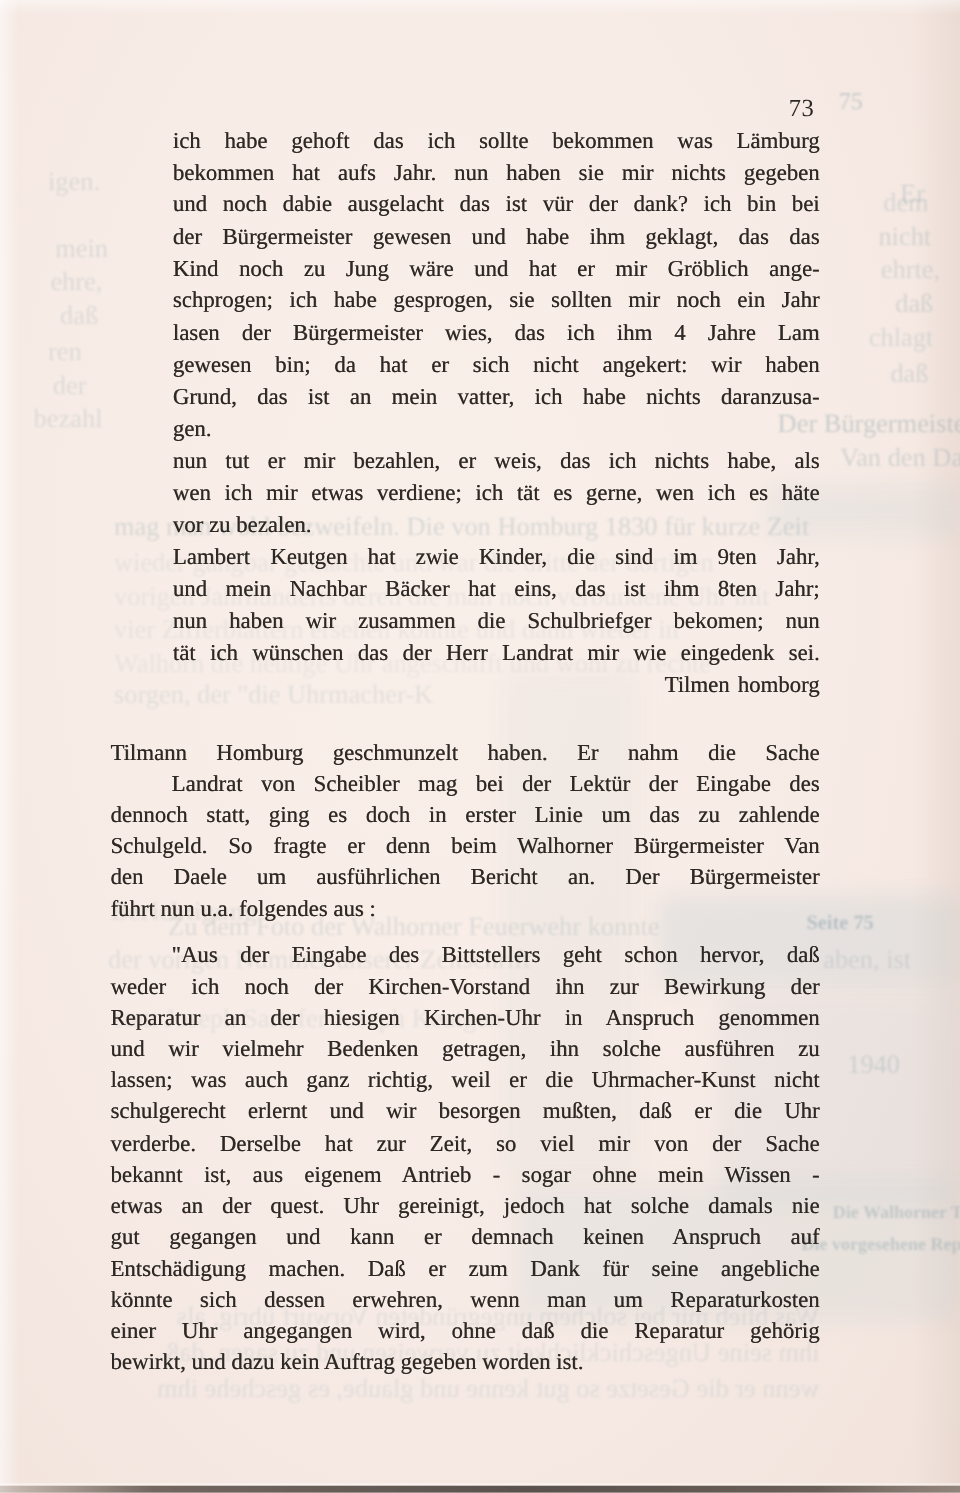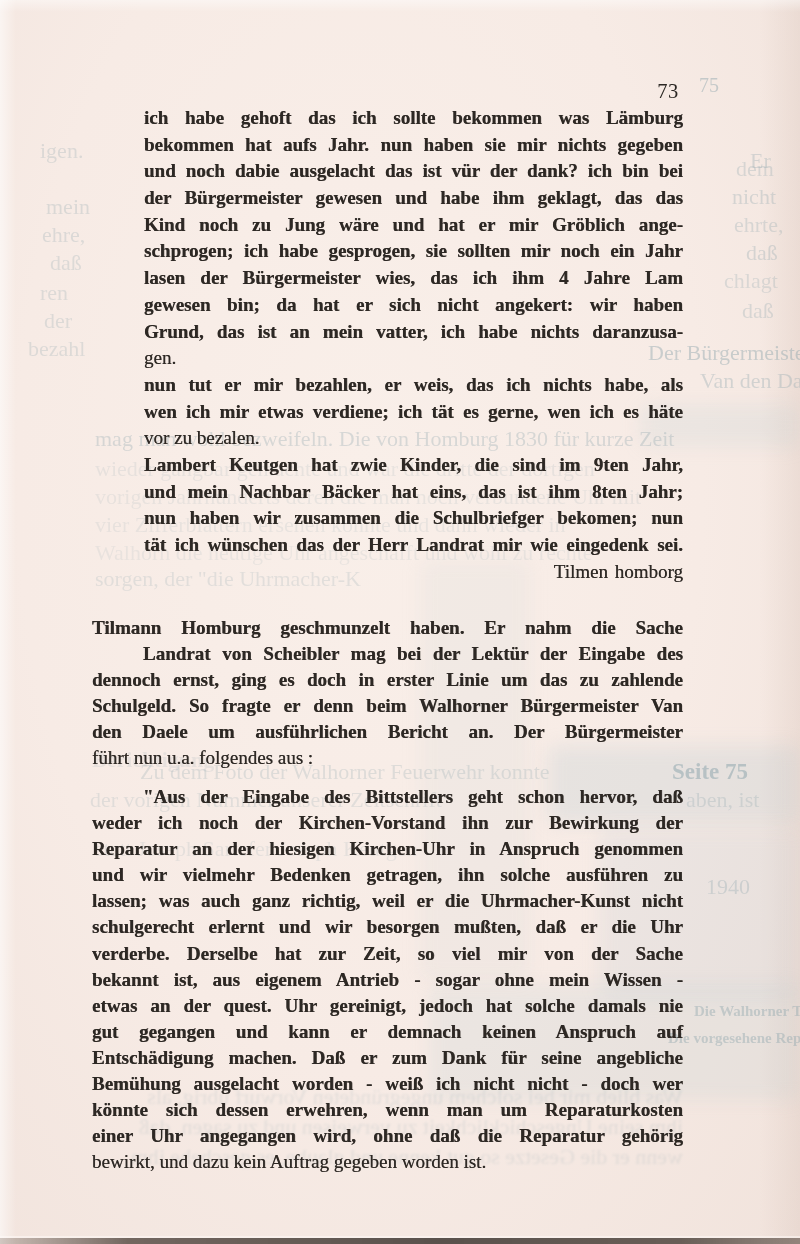--- a/index.html
+++ b/index.html
@@ -20,21 +20,21 @@
       linear-gradient(to bottom, rgba(255,255,255,.45) 0px, rgba(255,255,255,0) 12px),
       linear-gradient(to left, rgba(214,193,183,.30) 0px, rgba(214,193,183,0) 40px);
   }
   .pagenum{
     position:absolute;top:80px;left:648px;width:40px;text-align:center;
     font-size:20.5px;color:#2c2824;letter-spacing:.5px;
   }
   .block{position:absolute;color:#2d2824;font-size:19px;
     text-shadow:.3px 0 0 rgba(45,40,36,.75);}
   .block .ln{white-space:normal;}
-  .ln.j{text-align:justify;text-align-last:justify;font-weight:bold;}
+  .ln.j{text-align:justify;text-align-last:justify;}
   .ln.nj{text-align:left;text-align-last:left;}
   #letter{left:144px;top:105px;width:539px;}
   #letter .ln{height:26.7px;line-height:26.7px;}
   #sig{
     position:absolute;left:144px;top:558px;width:539px;height:27px;line-height:27px;
     text-align:right;color:#2d2824;font-size:19px;
     text-shadow:.3px 0 0 rgba(45,40,36,.75);word-spacing:2px;
   }
   #para1{left:92px;top:615px;width:591px;}
   #para1 .ln{height:26px;line-height:26px;}
@@ -90,21 +90,21 @@
       <div class="ghost" style="left: 648px; top: 342px; opacity: 0.42;">Der Bürgermeister</div>
       <div class="ghost" style="left: 700px; top: 370px; opacity: 0.32;">Van den Daele</div>
       <div class="ghost" style="left: 95px; top: 428px; opacity: 0.3;">mag man wohl bezweifeln. Die von Homburg 1830 für kurze Zeit</div>
       <div class="ghost" style="left: 95px; top: 458px; opacity: 0.15;">wieder gangbar gemachte und war die dritte der dortigen</div>
       <div class="ghost" style="left: 95px; top: 486px; opacity: 0.14;">vorigen Jahrhunderts deren die man noch verbundene Uhr mit</div>
       <div class="ghost" style="left: 95px; top: 514px; opacity: 0.14;">vier Zifferblättern ersehen konnte und dann wieder in</div>
       <div class="ghost" style="left: 95px; top: 542px; opacity: 0.13;">Walhorn die heutige Uhr angeschafft und wohl zu rechte</div>
       <div class="ghost" style="left: 95px; top: 568px; opacity: 0.2;">sorgen, der "die Uhrmacher-K</div>
       <div class="ghost b" style="left: 92px; top: 736px; opacity: 0.15; margin-top: 13px;">Berichtigung</div>
       <div class="ghost" style="left: 140px; top: 761px; opacity: 0.24;">Zu dem Foto der Walhorner Feuerwehr konnte</div>
-      <div class="ghost b" style="left: 672px; top: 760px; opacity: 0.5; font-size: 23px;">Seite 75</div>
+      <div class="ghost b" style="left: 672px; top: 760px; opacity: 0.5; font-size: 17px;">Seite 75</div>
       <div class="ghost" style="left: 90px; top: 789px; opacity: 0.2;">der vorigen Nummer unserer Zeitschrift</div>
       <div class="ghost" style="left: 686px; top: 789px; opacity: 0.26;">aben, ist</div>
       <div class="ghost" style="left: 95px; top: 838px; opacity: 0.16;">statt Joseph Sartefer Joseph Keutgen</div>
       <div class="ghost" style="left: 706px; top: 876px; opacity: 0.3;">1940</div>
       <div class="ghost b" style="left: 694px; top: 1004px; opacity: 0.4; font-size: 15px;">Die Walhorner Turmuhr</div>
       <div class="ghost b" style="left: 668px; top: 1031px; opacity: 0.4; font-size: 15px;">Die vorgesehene Reparatur ist inzwischen ausgeführt.</div>
       <div class="ghost m" style="left: 90px; top: 1086px; opacity: 0.18;">Was blieb mir bei solchem ungegründeten Vorwurf übrig, als</div>
       <div class="ghost m" style="left: 90px; top: 1116px; opacity: 0.18;">ihm seine Ungeschicklichkeit zu verweisen und zu sagen, daß</div>
       <div class="ghost m" style="left: 90px; top: 1146px; opacity: 0.18;">wenn er die Gesetze so gut kenne und glaube, es geschehe ihm</div>
     </div>
@@ -129,38 +129,37 @@
       <div class="ln j">und mein Nachbar Bäcker hat eins, das ist ihm 8ten Jahr;</div>
       <div class="ln j">nun haben wir zusammen die Schulbriefger bekomen; nun</div>
       <div class="ln j">tät ich wünschen das der Herr Landrat mir wie eingedenk sei.</div>
     </div>
 
   <div id="sig">Tilmen homborg</div>
 
   <div id="para1" class="block">
       <div class="ln j">Tilmann Homburg geschmunzelt haben. Er nahm die Sache</div>
       <div class="ln j ind">Landrat von Scheibler mag bei der Lektür der Eingabe des</div>
-      <div class="ln j">dennoch ernst, ging es doch in erster Linie um das zu zahlende</div>
+      <div class="ln j">dennoch statt, ging es doch in erster Linie um das zu zahlende</div>
       <div class="ln j">Schulgeld. So fragte er denn beim Walhorner Bürgermeister Van</div>
       <div class="ln j">den Daele um ausführlichen Bericht an. Der Bürgermeister</div>
       <div class="ln nj">führt nun u.a. folgendes aus :</div>
     </div>
 
   <div id="para2" class="block">
       <div class="ln j ind">"Aus der Eingabe des Bittstellers geht schon hervor, daß</div>
       <div class="ln j">weder ich noch der Kirchen-Vorstand ihn zur Bewirkung der</div>
       <div class="ln j">Reparatur an der hiesigen Kirchen-Uhr in Anspruch genommen</div>
       <div class="ln j">und wir vielmehr Bedenken getragen, ihn solche ausführen zu</div>
       <div class="ln j">lassen; was auch ganz richtig, weil er die Uhrmacher-Kunst nicht</div>
       <div class="ln j">schulgerecht erlernt und wir besorgen mußten, daß er die Uhr</div>
       <div class="ln j">verderbe. Derselbe hat zur Zeit, so viel mir von der Sache</div>
       <div class="ln j">bekannt ist, aus eigenem Antrieb - sogar ohne mein Wissen -</div>
       <div class="ln j">etwas an der quest. Uhr gereinigt, jedoch hat solche damals nie</div>
       <div class="ln j">gut gegangen und kann er demnach keinen Anspruch auf</div>
       <div class="ln j">Entschädigung machen. Daß er zum Dank für seine angebliche</div>
-      <div class="ln j">Bemühung ausgelacht worden - weiß ich nicht nicht - doch wer</div>
       <div class="ln j">könnte sich dessen erwehren, wenn man um Reparaturkosten</div>
       <div class="ln j">einer Uhr angegangen wird, ohne daß die Reparatur gehörig</div>
       <div class="ln nj">bewirkt, und dazu kein Auftrag gegeben worden ist.</div>
     </div>
 
   <div id="bottom-edge"></div>
 </div>
 
 </body></html>

